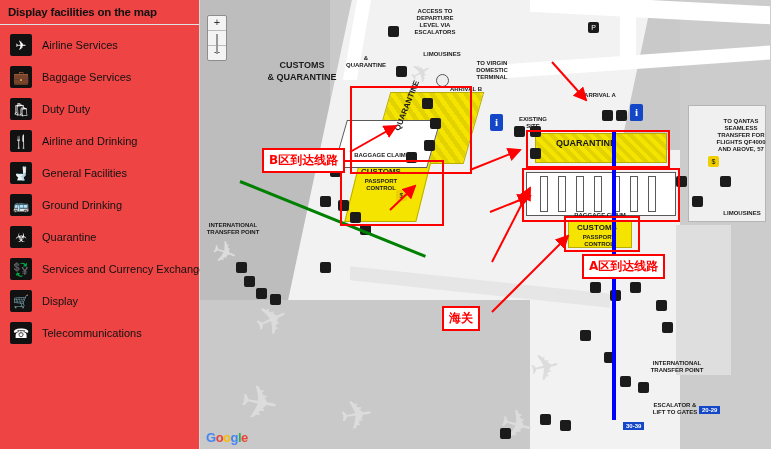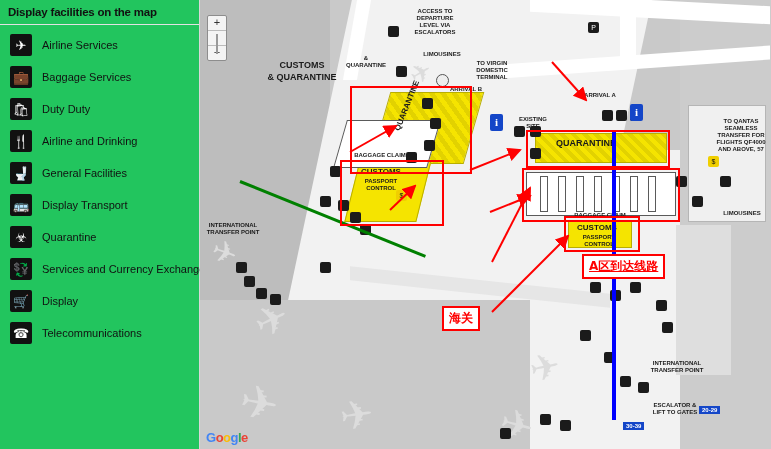--- a/index.html
+++ b/index.html
@@ -7,21 +7,21 @@
     width:771px;height:449px;overflow:hidden;
     font-family:"Liberation Sans", sans-serif;
     background:#ffffff;
     position:relative;
   }
   #root{position:absolute;left:0;top:0;width:771px;height:449px;}
 
   
   .legend{
     position:absolute;left:0;top:0;width:200px;height:449px;
-    background:#22c55e;border-right:1px solid #d8d8d8;
+    background:#ef4444;border-right:1px solid #d8d8d8;
     box-sizing:border-box;
   }
   .legend-title{
     font-size:11.5px;color:#111;font-weight:bold;
     padding:6px 0 6px 8px;
     border-bottom:1px solid #e2e2e2;
     letter-spacing:-0.2px;
   }
   .legend-list{margin:0;padding:4px 0 0 0;list-style:none;}
   .legend-item{
@@ -157,21 +157,21 @@
       <li class="legend-item">
         <span class="legend-icon">🍴</span>
         <span class="legend-label">Airline and Drinking</span>
       </li>
       <li class="legend-item">
         <span class="legend-icon">🚽</span>
         <span class="legend-label">General Facilities</span>
       </li>
       <li class="legend-item">
         <span class="legend-icon">🚌</span>
-        <span class="legend-label">Display Transport</span>
+        <span class="legend-label">Ground Drinking</span>
       </li>
       <li class="legend-item">
         <span class="legend-icon">☣</span>
         <span class="legend-label">Quarantine</span>
       </li>
       <li class="legend-item">
         <span class="legend-icon">💱</span>
         <span class="legend-label">Services and Currency Exchange</span>
       </li>
       <li class="legend-item">
@@ -322,22 +322,23 @@
         </defs>
         <path d="M352,62 L386,100" stroke="#ff0000" stroke-width="2" fill="none" marker-end="url(#ah)"></path>
         <path d="M150,152 L196,126" stroke="#ff0000" stroke-width="2" fill="none" marker-end="url(#ah)"></path>
         <path d="M290,212 L330,196" stroke="#ff0000" stroke-width="2" fill="none" marker-end="url(#ah)"></path>
         <path d="M292,262 L330,188" stroke="#ff0000" stroke-width="2" fill="none" marker-end="url(#ah)"></path>
         <path d="M292,312 L368,236" stroke="#ff0000" stroke-width="2" fill="none" marker-end="url(#ah)"></path>
         <path d="M270,170 L320,150" stroke="#ff0000" stroke-width="2" fill="none" marker-end="url(#ah)"></path>
         <path d="M190,210 L215,186" stroke="#ff0000" stroke-width="2" fill="none" marker-end="url(#ah)"></path>
       </svg>
 
+      <div class="redlabel" style="left:62px;top:148px;">B区到达线路</div>
       <div class="redlabel" style="left:242px;top:306px;">海关</div>
-      <div class="redlabel" style="left:382px;top:254px;text-decoration:underline;">A区到达线路</div>
+      <div class="redlabel" style="left:382px;top:254px;">A区到达线路</div>
 
       <div class="google">
         <span class="g1">G</span><span class="g2">o</span><span class="g3">o</span><span class="g4">g</span><span class="g5">l</span><span class="g6">e</span>
       </div>
 
     </div>
   </div>
 </div>
 
 </body></html>

